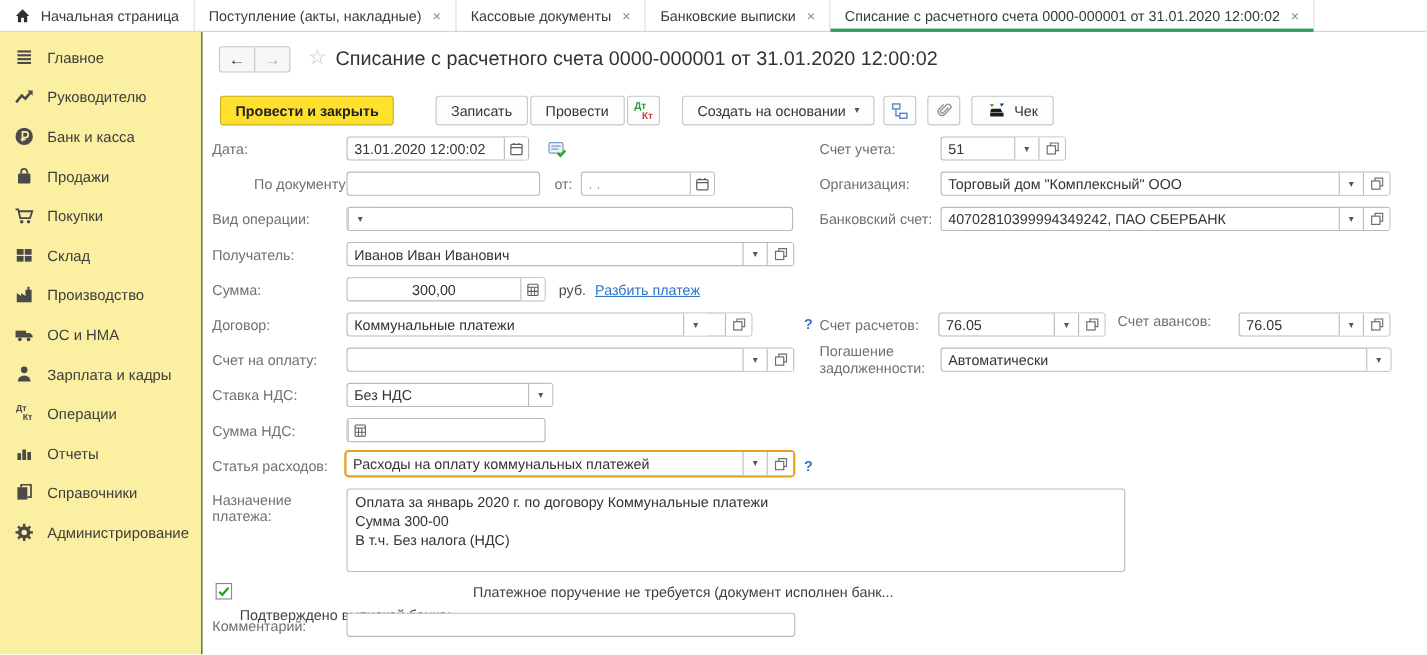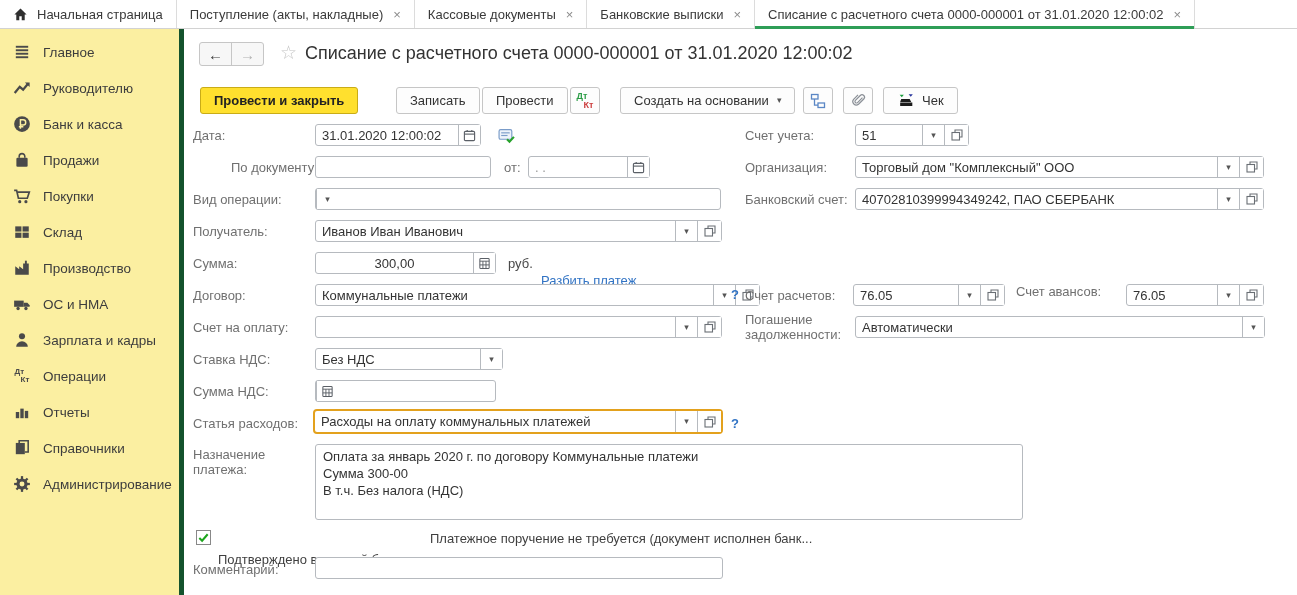--- a/index.html
+++ b/index.html
@@ -10,21 +10,21 @@
   .tabbar{position:absolute;left:0;top:0;width:1297px;height:29px;background:#fff;
           border-bottom:1px solid #d2d2d2;display:flex;box-sizing:border-box;}
   .tab{display:flex;align-items:center;padding:0 13px;border-right:1px solid #dcdcdc;
        font-size:13px;color:#3a3a3a;white-space:nowrap;position:relative;cursor:pointer;}
   .tab .homeico{margin-right:9px;display:flex;}
   .tab .x{margin-left:10px;color:#8b8b8b;font-size:13px;}
   .tab.active::after{content:"";position:absolute;left:0;right:0;bottom:-1px;height:3px;background:#2e9e57;}
 
   
   .sidebar{position:absolute;left:0;top:29px;width:184px;height:566px;background:#fbefa1;
-           border-right:5px solid #14532d;box-sizing:border-box;padding-top:5px;}
+           border-right:1px solid #14532d;box-sizing:border-box;padding-top:5px;}
   .sbitem{display:flex;align-items:center;height:36px;padding-left:10px;cursor:pointer;}
   .sbicon{width:24px;height:20px;display:flex;align-items:center;justify-content:center;margin-right:9px;}
   .sblabel{font-size:13.5px;color:#3d3d3d;}
   .dtkt-side{font-size:8px;font-weight:bold;color:#4a4a4a;line-height:8px;}
   .dtkt-side .k{margin-left:6px;}
 
   
   .navgrp{position:absolute;left:199px;top:42px;height:24px;display:flex;border:1px solid #c6c6c6;
           border-radius:3px;overflow:hidden;background:#f7f7f7;box-sizing:border-box;}
   .navbtn{width:31px;display:flex;align-items:center;justify-content:center;font-size:15px;cursor:pointer;}
@@ -52,21 +52,21 @@
   .fg input{border:none;outline:none;flex:1;min-width:0;padding:0 6px;font-size:13px;color:#333;
             background:transparent;font-family:"Liberation Sans","DejaVu Sans",sans-serif;}
   .fg input::placeholder{color:#9a9a9a;}
   .fg input.num{text-align:center;}
   .seg{width:21px;display:flex;align-items:center;justify-content:center;border-left:1px solid #b6babf;
        background:#fff;cursor:pointer;}
   .seg .caret{margin-left:0;}
   .fg.focus{border:2px solid #e3a11d;border-radius:4px;}
   .help{position:absolute;font-size:13px;font-weight:bold;color:#3173c4;cursor:pointer;}
   .inlinetext{position:absolute;font-size:13px;color:#4a4a4a;white-space:nowrap;}
-  .link{position:absolute;font-size:13px;color:#3173c4;text-decoration:underline;cursor:pointer;white-space:nowrap;margin-top:17px;}
+  .link{position:absolute;font-size:13px;color:#3173c4;text-decoration:underline;cursor:pointer;white-space:nowrap;}
   textarea.purpose{position:absolute;left:315px;top:444px;width:708px;height:76px;box-sizing:border-box;
         border:1px solid #b6babf;border-radius:3px;padding:3px 7px;font-size:13px;color:#333;resize:none;
         line-height:17px;font-family:"Liberation Sans","DejaVu Sans",sans-serif;outline:none;}
   .cb{position:absolute;left:196px;top:530px;width:15px;height:15px;border:1px solid #888;background:#fff;
       display:flex;align-items:center;justify-content:center;cursor:pointer;box-sizing:border-box;}
   .cblabel{position:absolute;left:218px;top:552px;font-size:13px;color:#3f3f3f;white-space:nowrap;}
   .cbstatus{position:absolute;left:430px;top:531px;font-size:13px;color:#3f3f3f;white-space:nowrap;}
 </style>
 </head>
 <body>
@@ -339,21 +339,21 @@
         <line x1="5.3" y1="4.5" x2="5.3" y2="12.5" stroke="#5a5f66"></line>
         <line x1="8.6" y1="4.5" x2="8.6" y2="12.5" stroke="#5a5f66"></line>
         <line x1="2" y1="8.5" x2="12" y2="8.5" stroke="#5a5f66"></line>
       </svg>
     </span>
 </div>
 <span class="inlinetext" style="left:508px;top:256px;">руб.</span>
 <span class="link" style="left:541px;top:256px;">Разбить платеж</span>
 
 <span class="flabel" style="left:193px;top:288px;">Договор:</span>
-<div class="fg" style="left:315px;top:284px;width:445px;">
+<div class="fg" style="left:315px;top:284px;width:369px;gap:16px;">
   <input value="Коммунальные платежи" style="">
   <span class="seg">
       <span class="caret">▾</span>
     </span>
   <span class="seg" style="width:23px;">
       <svg width="12" height="12" viewBox="0 0 12 12">
         <rect x="1" y="3.5" width="7.5" height="7.5" fill="none" stroke="#6a6f75" stroke-width="1.1"></rect>
         <path d="M4 3.5 V1 H11 V8 H8.5" fill="none" stroke="#6a6f75" stroke-width="1.1"></path>
       </svg>
     </span>

